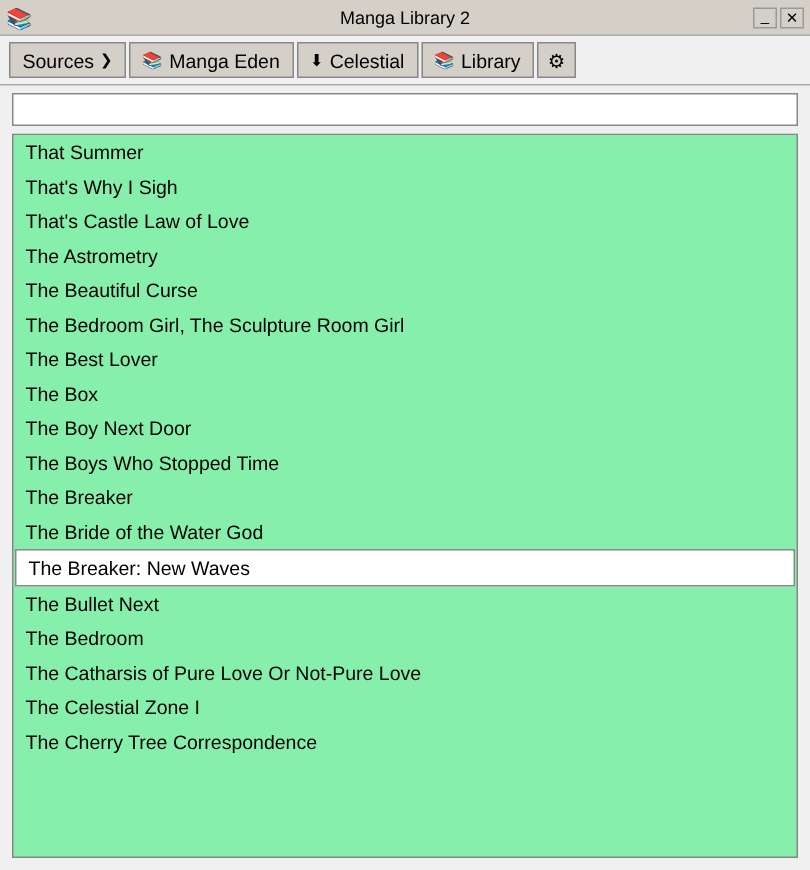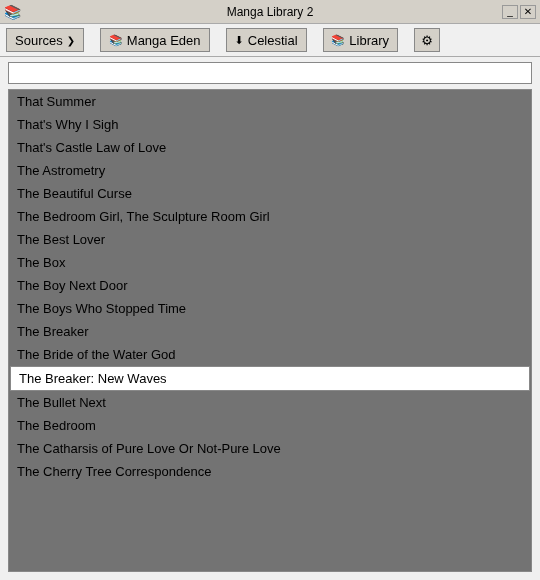--- a/index.html
+++ b/index.html
@@ -38,21 +38,21 @@
       align-items: center;
       justify-content: center;
       cursor: pointer;
       font-size: 10px;
     }
 
     .toolbar {
       display: flex;
       align-items: center;
       padding: 4px 6px;
-      gap: 16px;
+      gap: 2px;
       background: #f0f0f0;
       border-bottom: 1px solid #aaa;
     }
 
     .nav-btn {
       display: flex;
       align-items: center;
       gap: 4px;
       padding: 3px 8px;
       background: #d4d0c8;
@@ -87,21 +87,21 @@
     }
 
     .main-content {
       flex: 1;
       padding: 0 8px 8px 8px;
       overflow: hidden;
     }
 
     .list-container {
       border: 1px solid #888;
-      background: #737373;
+      background: #86efac;
       height: 100%;
       overflow: hidden;
       display: flex;
       flex-direction: column;
     }
 
     .list-scroll {
       flex: 1;
       overflow-y: scroll;
       overflow-x: hidden;
@@ -180,16 +180,17 @@
         <div class="list-item">The Best Lover</div>
         <div class="list-item">The Box</div>
         <div class="list-item">The Boy Next Door</div>
         <div class="list-item">The Boys Who Stopped Time</div>
         <div class="list-item">The Breaker</div>
         <div class="list-item">The Bride of the Water God</div>
         <div class="list-item selected">The Breaker: New Waves</div>
         <div class="list-item">The Bullet Next</div>
         <div class="list-item">The Bedroom</div>
         <div class="list-item">The Catharsis of Pure Love Or Not-Pure Love</div>
+        <div class="list-item">The Celestial Zone I</div>
         <div class="list-item">The Cherry Tree Correspondence</div>
       </div>
   </div>
 </div>
 
 </body></html>

